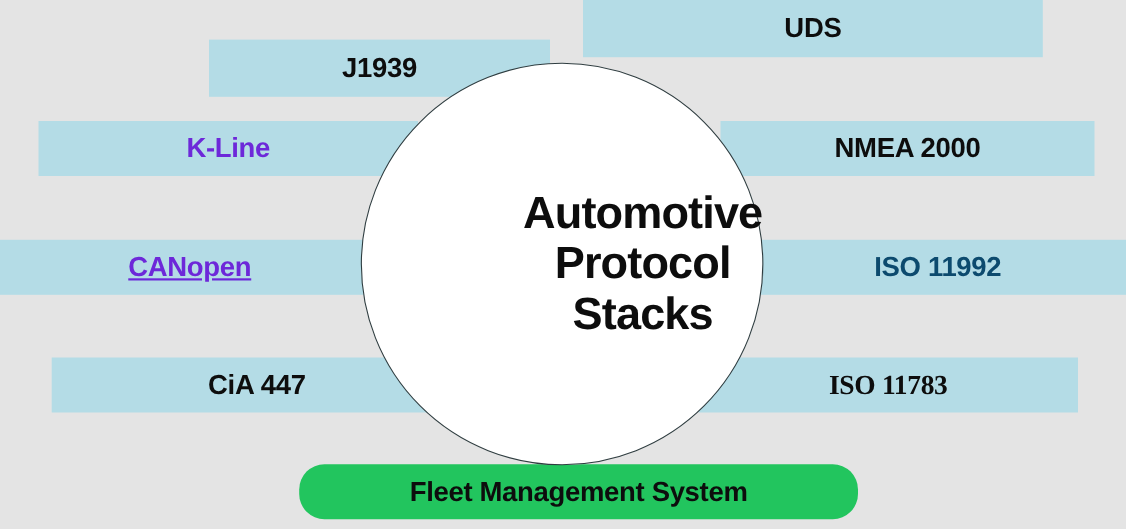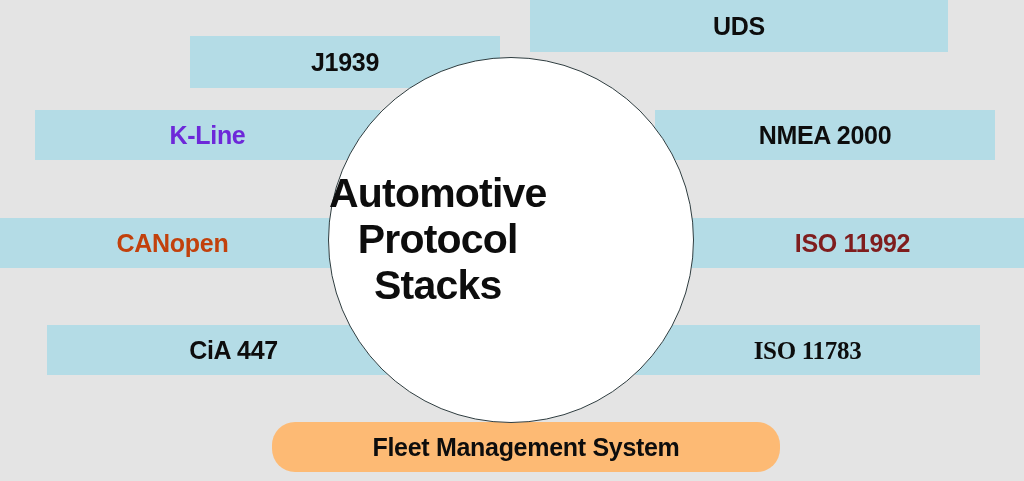--- a/index.html
+++ b/index.html
@@ -43,21 +43,21 @@
     left: 328px;
     top: 57px;
     width: 366px;
     height: 366px;
     border-radius: 50%;
     background: #ffffff;
     border: 1.5px solid #2f3d40;
     box-sizing: border-box;
     display: flex;
     align-items: center;
-    justify-content: flex-start;
+    justify-content: flex-end;
     z-index: 2;
   }
   .hub-title {
     font-family: "Liberation Sans", sans-serif;
     font-weight: bold;
     font-size: 41px;
     line-height: 1.12;
     letter-spacing: -0.8px;
     color: #0d0d0d;
     text-align: center;
@@ -79,36 +79,36 @@
 
   <div class="bar" style="left: 35px; top: 110px; width: 345px; height: 50px; background: rgb(180, 220, 230);">
     <span class="bar-label" style="color: #6d28d9;">K-Line</span>
   </div>
 
   <div class="bar" style="left: 655px; top: 110px; width: 340px; height: 50px; background: rgb(180, 220, 230);">
     <span class="bar-label" style="color: rgb(13, 13, 13);">NMEA 2000</span>
   </div>
 
   <div class="bar" style="left: 0px; top: 218px; width: 345px; height: 50px; background: rgb(180, 220, 230);">
-    <span class="bar-label" style="color: #c2410c;">CANopen</span>
+    <span class="bar-label" style="color: #6d28d9; text-decoration: underline;">CANopen</span>
   </div>
 
   <div class="bar" style="left: 681px; top: 218px; width: 343px; height: 50px; background: rgb(180, 220, 230);">
-    <span class="bar-label" style="color: #7f1d1d;">ISO 11992</span>
+    <span class="bar-label" style="color: #0c4a6e;">ISO 11992</span>
   </div>
 
   <div class="bar" style="left: 47px; top: 325px; width: 348px; height: 50px; background: rgb(180, 220, 230);">
     <span class="bar-label" style="color: rgb(13, 13, 13); margin-left: 25px;">CiA 447</span>
   </div>
 
   <div class="bar" style="left: 635px; top: 325px; width: 345px; height: 50px; background: rgb(180, 220, 230);">
     <span class="bar-label" style="color: rgb(13, 13, 13); font-family: Liberation Serif, serif;">ISO 11783</span>
   </div>
 
-  <div class="bar" style="left: 272px; top: 422px; width: 508px; height: 50px; background: #fdba74; border-radius: 23px;">
+  <div class="bar" style="left: 272px; top: 422px; width: 508px; height: 50px; background: #22c55e; border-radius: 23px;">
     <span class="bar-label" style="color: rgb(13, 13, 13);">Fleet Management System</span>
   </div>
 
   <div class="hub" style="background: rgb(255, 255, 255); border-color: rgb(47, 61, 64);">
     <div class="hub-title" style="color: rgb(13, 13, 13);">Automotive
 Protocol
 Stacks</div>
   </div>
 
 </div>

